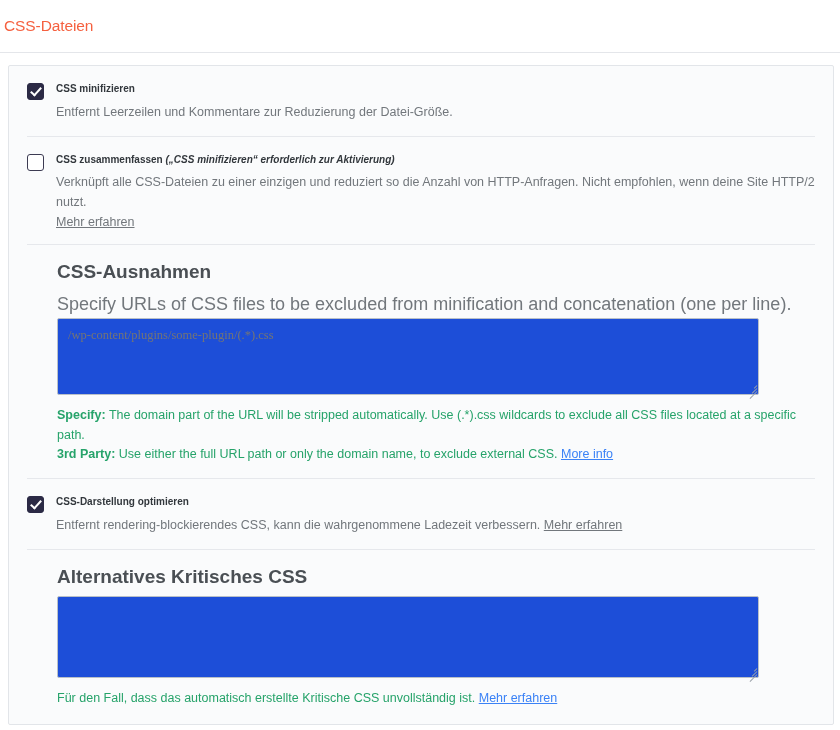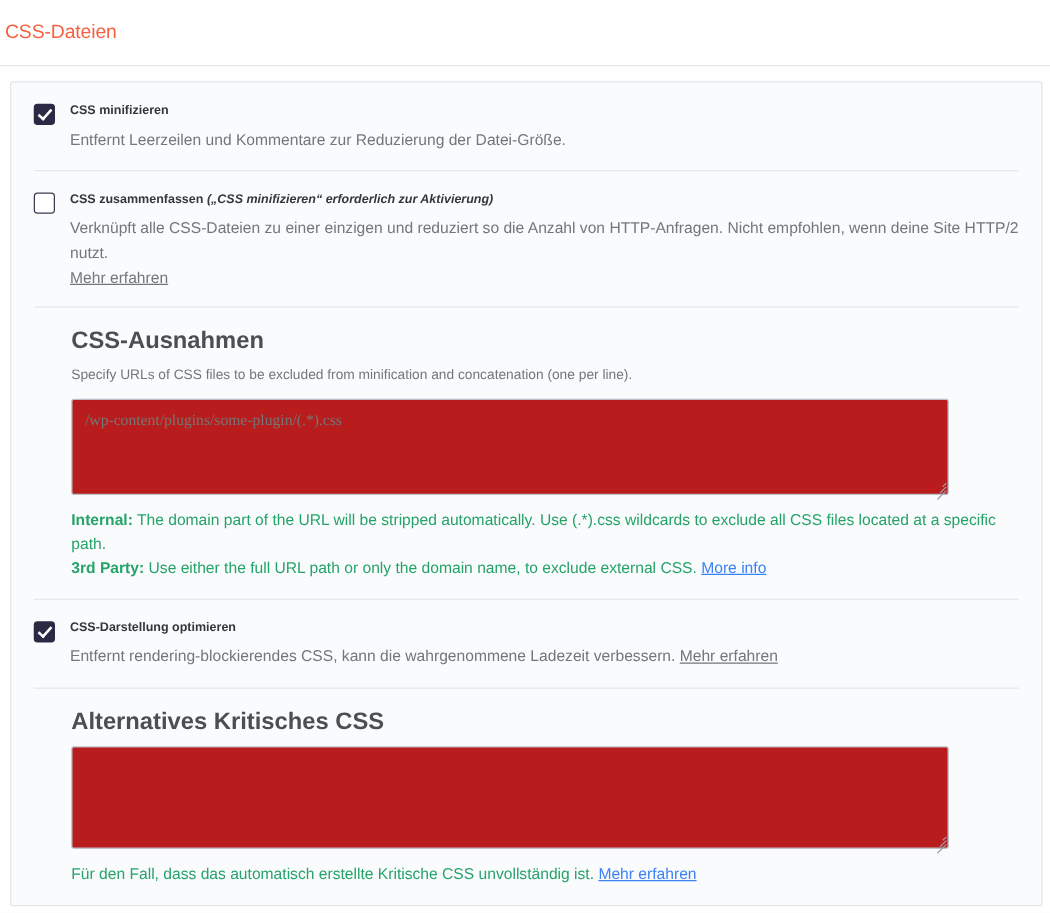--- a/index.html
+++ b/index.html
@@ -138,29 +138,28 @@
 
   
   .field-block { padding-left: 30px; }
   .field-label {
     font-size: 19px;
     font-weight: bold;
     color: #4a4f54;
     margin-bottom: 8px;
   }
   .field-desc {
-    font-size: 11px;
+    font-size: 18px;
     color: #72777c;
     line-height: 1.5;
-    margin-bottom: 10px;
   }
   .textarea {
     box-sizing: border-box;
     width: 702px;
-    background: #b91c1c;
+    background: #1d4ed8;
     border: 1px solid #b9c0c8;
     border-radius: 2px;
     padding: 8px 10px;
     font-family: "Liberation Serif", serif;
     font-size: 12.5px;
     color: #b4b9bf;
     position: relative;
     line-height: 1.4;
     outline: none;
     resize: none;
@@ -238,21 +237,21 @@
       <div class="field-desc">Specify URLs of CSS files to be excluded from minification and concatenation (one per line).</div>
       <div class="ta-wrap">
         <textarea class="textarea ta-css-exclusions" placeholder="/wp-content/plugins/some-plugin/(.*).css" style=""></textarea>
         <span class="resize-grip">
             <i></i>
             <i></i>
             <i></i>
           </span>
       </div>
       <div class="helper">
-        <b>Internal:</b><span> The domain part of the URL will be stripped automatically. Use (.*).css wildcards to exclude all CSS files located at a specific path.</span><br>
+        <b>Specify:</b><span> The domain part of the URL will be stripped automatically. Use (.*).css wildcards to exclude all CSS files located at a specific path.</span><br>
         <b>3rd Party:</b><span> Use either the full URL path or only the domain name, to exclude external CSS. </span><span class="helper-link">More info</span>
       </div>
     </div>
   </div>
 
   <div class="section">
     <div class="cb-row">
       <div class="checkbox checked"></div>
       <div class="cb-body">
         <div class="cb-label">CSS-Darstellung optimieren</div>

